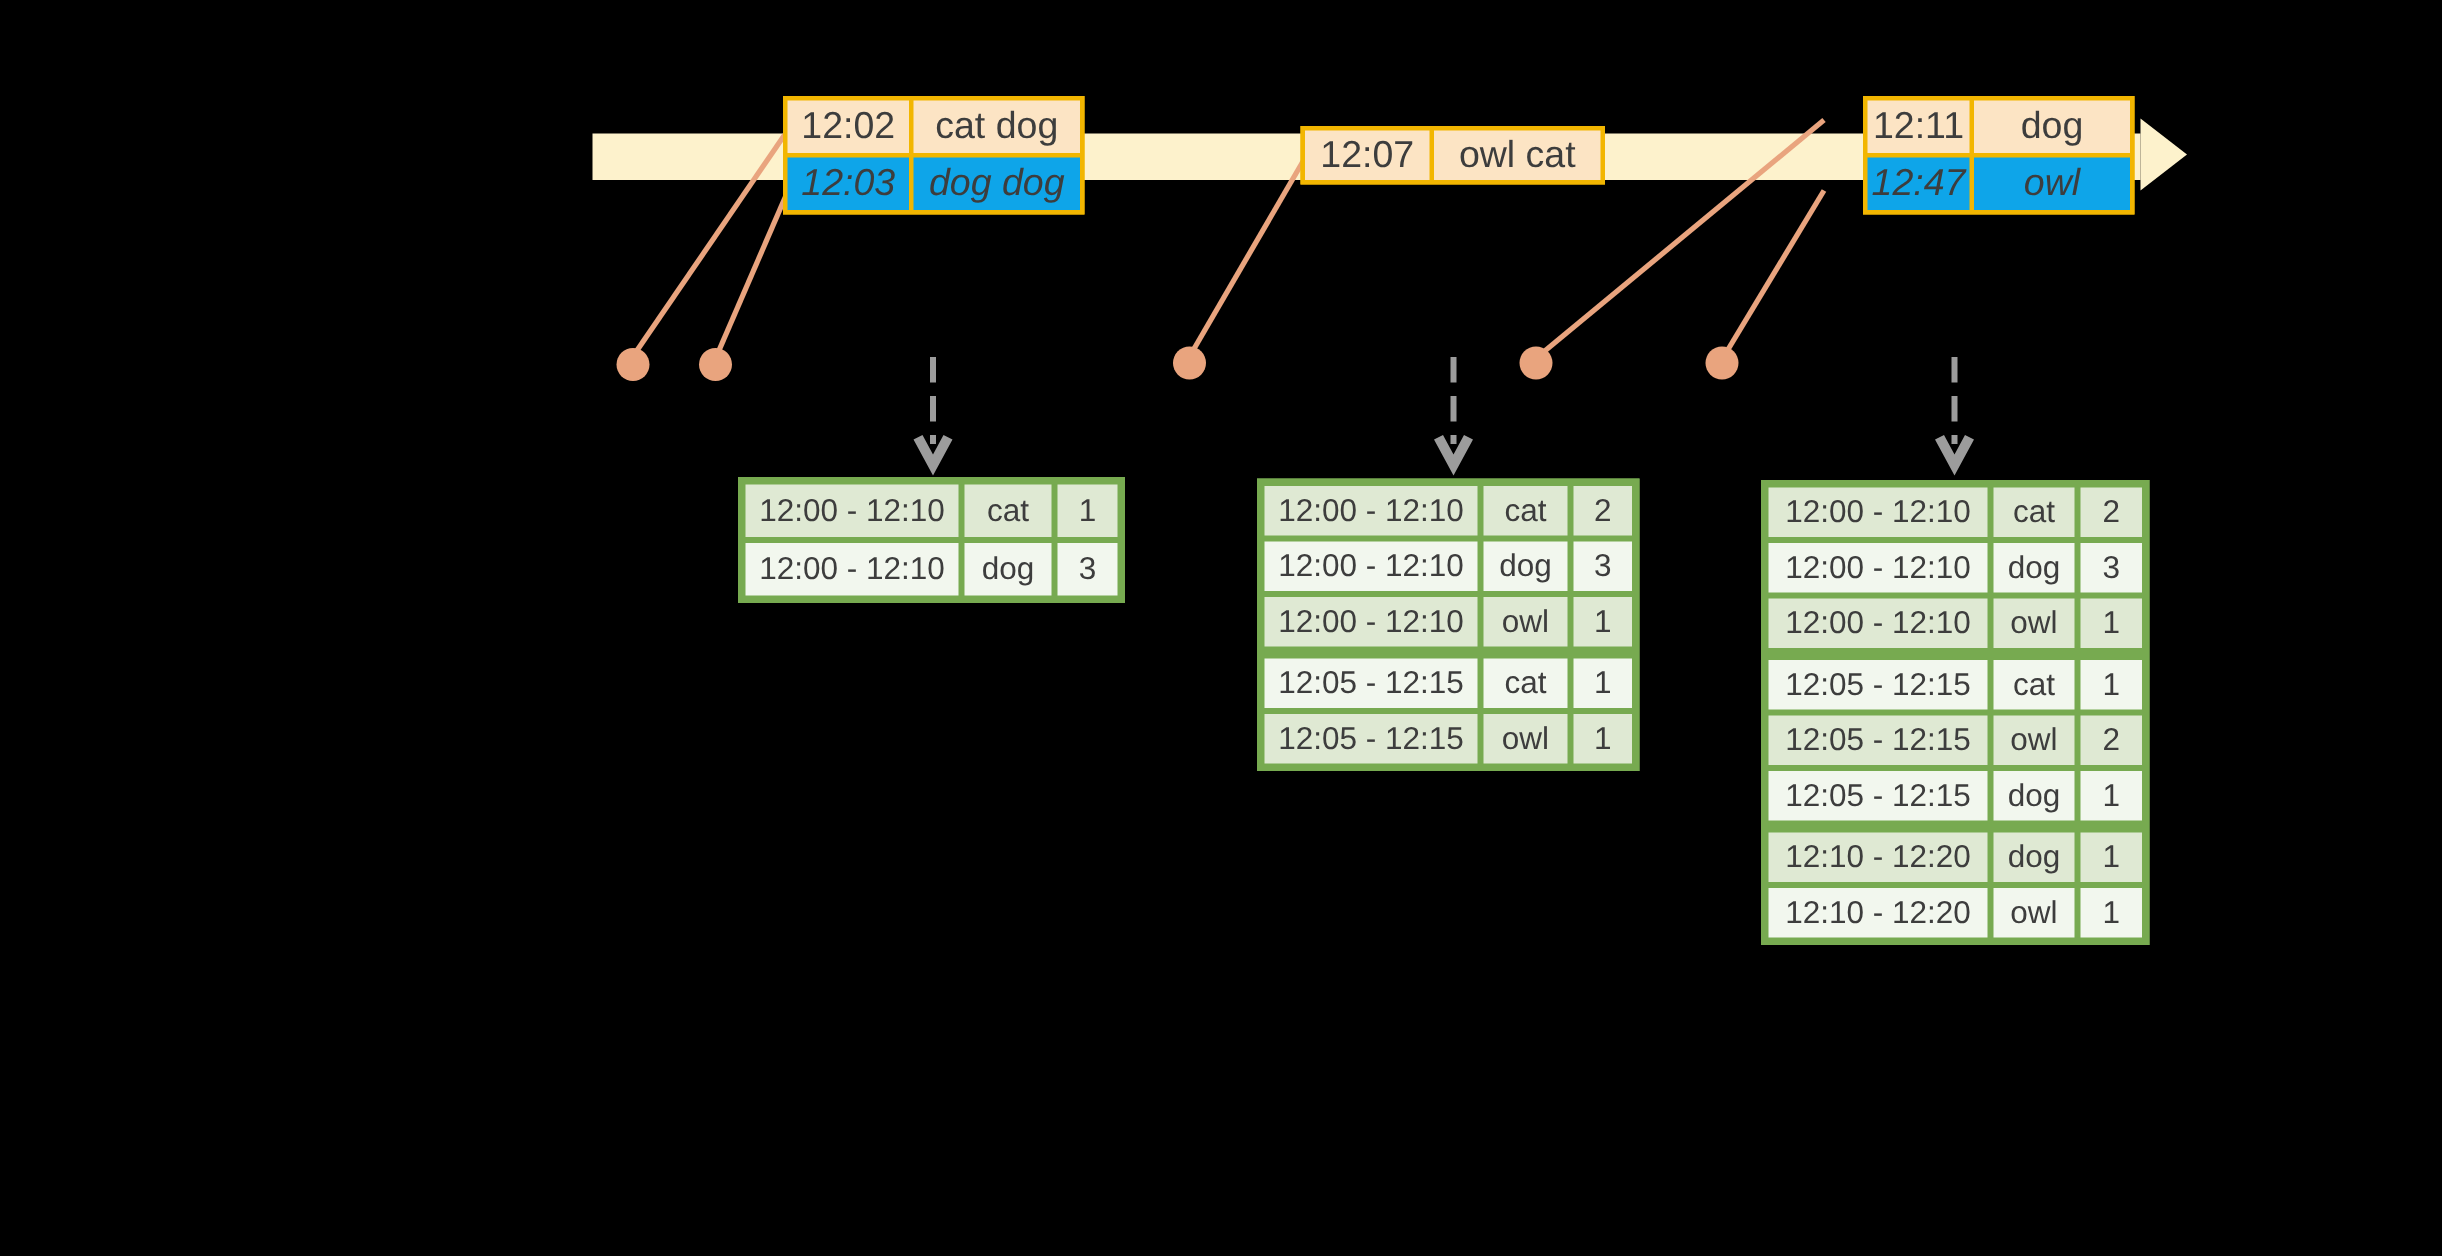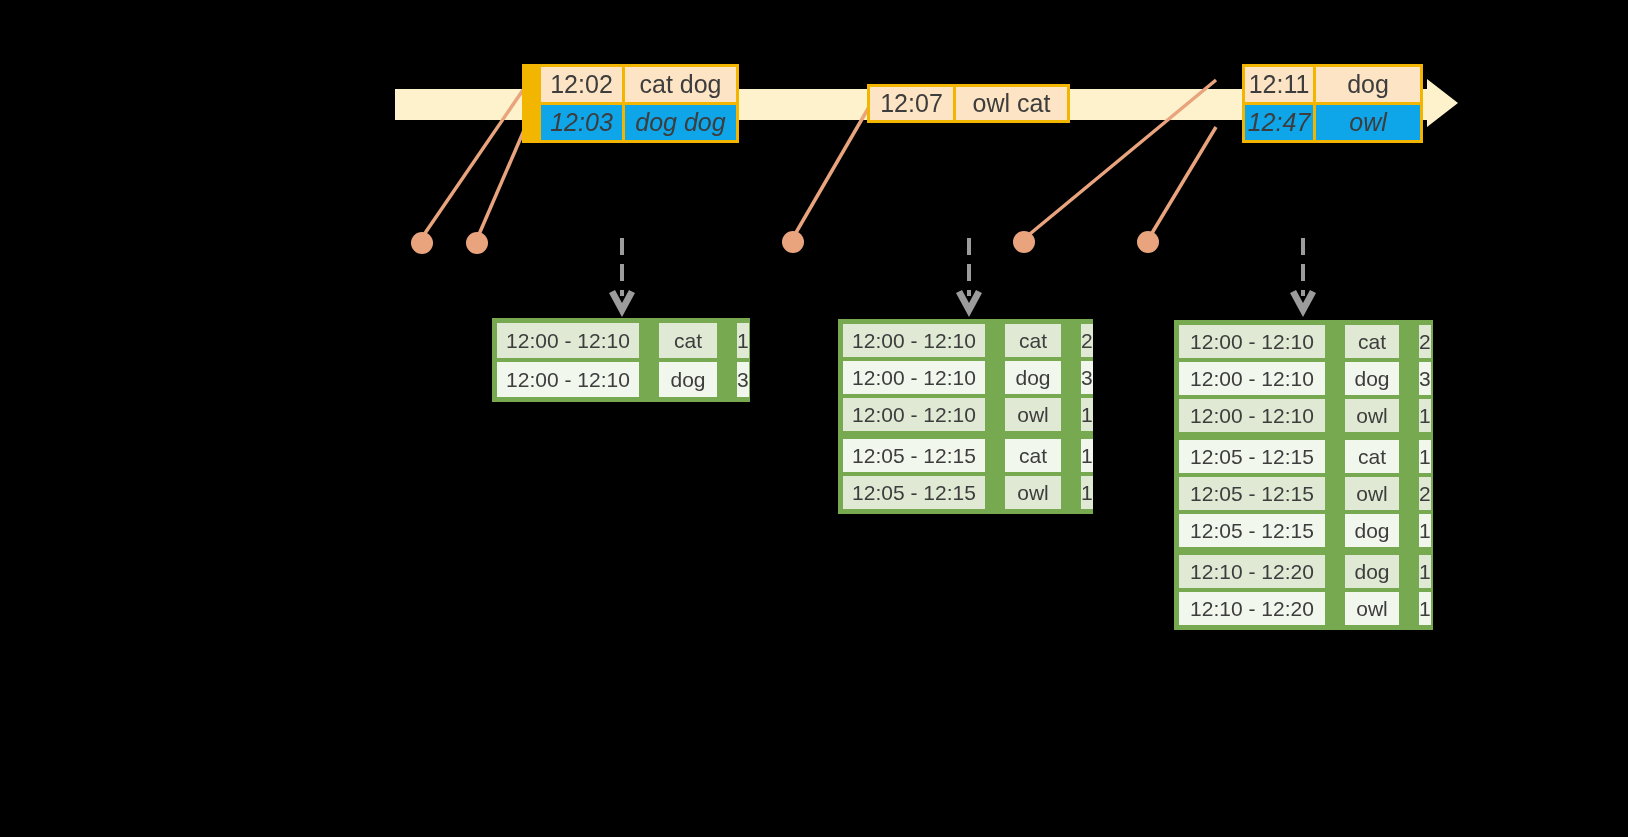--- a/index.html
+++ b/index.html
@@ -15,26 +15,26 @@
   svg.overlay{position:absolute;left:0;top:0;z-index:2;pointer-events:none;}
   .conn{stroke:#e9a47e;stroke-width:3.5;fill:none;}
   .dot{fill:#e9a47e;}
   .dash{stroke:#9c9c9c;stroke-width:4;fill:none;stroke-dasharray:17 9;}
   .dash-head{fill:#9c9c9c;}
   
   .event-box{position:absolute;z-index:3;display:grid;gap:3px;background:#f2b600;border:3px solid #f2b600;}
   .ecell{display:flex;align-items:center;justify-content:center;font-size:25px;font-weight:300;}
   .e-dark{background:#fce4c4;}
   .e-light{background:#0ea5e9;font-style:italic;}
-  #ebox1{left:522px;top:64px;width:195px;grid-template-columns:81px 1fr;grid-auto-rows:35px;padding-left:16px;}
+  #ebox1{left:522px;top:64px;width:195px;grid-template-columns:81px 1fr;grid-auto-rows:35px;}
   #ebox2{left:867px;top:84px;width:197px;grid-template-columns:83px 1fr;grid-auto-rows:33px;}
   #ebox3{left:1242px;top:64px;width:175px;grid-template-columns:68px 1fr;grid-auto-rows:35px;}
   
   .rtable{position:absolute;z-index:3;display:flex;flex-direction:column;gap:4px;background:#77aa50;border:5px solid #77aa50;}
-  .rrow{display:grid;gap:20px;background:#77aa50;}
+  .rrow{display:grid;gap:4px;background:#77aa50;}
   .rrow.group-start{margin-top:4px;}
   .rcell{display:flex;align-items:center;justify-content:center;font-size:21px;font-weight:300;}
   .t-dark .rcell{background:#dfe9d3;}
   .t-light .rcell{background:#f2f7ee;}
   #rtable1{left:492px;top:318px;width:248px;}
   #rtable1 .rrow{grid-template-columns:142px 58px 1fr;height:35px;}
   #rtable2{left:838px;top:319px;width:245px;}
   #rtable2 .rrow{grid-template-columns:142px 56px 1fr;height:33px;}
   #rtable3{left:1174px;top:320px;width:249px;}
   #rtable3 .rrow{grid-template-columns:146px 54px 1fr;height:33px;}

